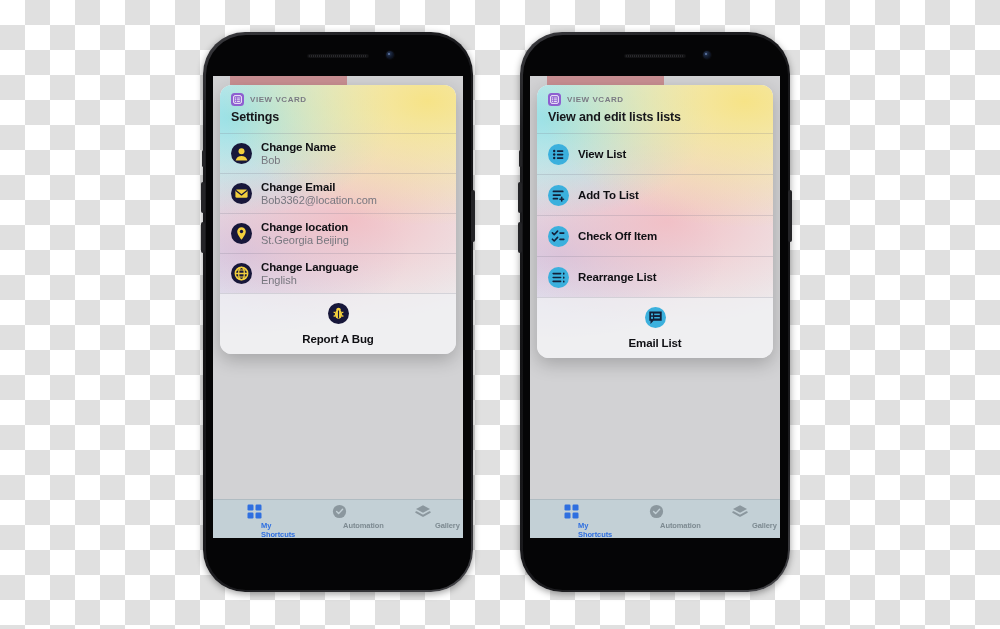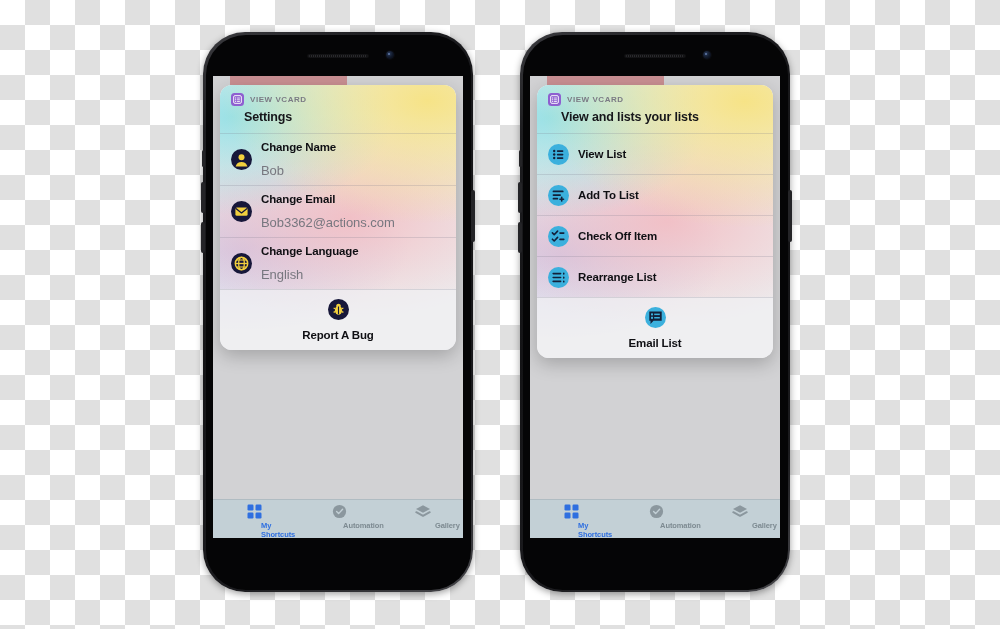--- a/index.html
+++ b/index.html
@@ -143,34 +143,34 @@
     display:flex;align-items:center;gap:6px;padding:8px 11px 3px 11px;
   }
   .vcard-ico{
     width:13px;height:13px;border-radius:3.5px;background:#8e5fd0;
     display:flex;align-items:center;justify-content:center;flex:0 0 auto;
   }
   .sheet-head-label{
     font-size:8px;font-weight:bold;color:#7a7a84;letter-spacing:.55px;
   }
   .sheet-title{
-    padding:1px 11px 9px 24px;font-size:12.5px;font-weight:bold;color:#16161a;
+    padding:1px 11px 9px 11px;font-size:12.5px;font-weight:bold;color:#16161a;
     letter-spacing:-.15px;
   }
 
   .menu-item{
     display:flex;align-items:center;gap:9px;
     padding:7px 11px;min-height:22px;
     border-top:.5px solid rgba(120,120,135,.22);
   }
   .menu-item.single{padding-top:9px;padding-bottom:9px;}
   .mi-icon{width:21px;height:21px;border-radius:50%;flex:0 0 auto;}
   .mi-text{display:flex;flex-direction:column;justify-content:center;}
   .mi-title{font-size:11.5px;font-weight:bold;color:#0f0f13;letter-spacing:-.15px;}
-  .mi-sub{font-size:13px;color:#77777f;margin-top:10px;letter-spacing:-.05px;}
+  .mi-sub{font-size:11px;color:#77777f;margin-top:1px;letter-spacing:-.05px;}
   .mi-title.big{font-size:11.5px;}
 
   .menu-item.last{
     background:rgba(240,240,242,.72);
     flex-direction:column;
   }
   svg{display:block;}
 </style>
 </head>
 <body>
@@ -309,24 +309,37 @@
         <div class="menu-item">
           <span class="mi-icon">
             <svg viewBox="0 0 21 21" width="21" height="21">
               <circle cx="10.5" cy="10.5" r="10.5" fill="#17173a"></circle>
               <rect x="4.4" y="6.6" width="12.2" height="8.2" rx="1.5" fill="#f2cf3d"></rect>
               <path d="M4.9 7.6l5.6 4.3 5.6-4.3" fill="none" stroke="#17173a" stroke-width="1.3" stroke-linecap="round" stroke-linejoin="round"></path>
             </svg>
           </span>
           <span class="mi-text">
             <span class="mi-title">Change Email</span>
-            <span class="mi-sub">Bob3362@actions.com</span>
-          </span>
-        </div>
-
+            <span class="mi-sub">Bob3362@location.com</span>
+          </span>
+        </div>
+
+        <div class="menu-item">
+          <span class="mi-icon">
+            <svg viewBox="0 0 21 21" width="21" height="21">
+              <circle cx="10.5" cy="10.5" r="10.5" fill="#17173a"></circle>
+              <path d="M10.5 4.2a4.3 4.3 0 0 0-4.3 4.3c0 3.2 4.3 8.3 4.3 8.3s4.3-5.1 4.3-8.3a4.3 4.3 0 0 0-4.3-4.3z" fill="#f2cf3d"></path>
+              <circle cx="10.5" cy="8.5" r="1.7" fill="#17173a"></circle>
+            </svg>
+          </span>
+          <span class="mi-text">
+            <span class="mi-title">Change location</span>
+            <span class="mi-sub">St.Georgia Beijing</span>
+          </span>
+        </div>
 
         <div class="menu-item">
           <span class="mi-icon">
             <svg viewBox="0 0 21 21" width="21" height="21">
               <circle cx="10.5" cy="10.5" r="10.5" fill="#17173a"></circle>
               <circle cx="10.5" cy="10.5" r="6.2" fill="none" stroke="#f2cf3d" stroke-width="1.5"></circle>
               <ellipse cx="10.5" cy="10.5" rx="2.8" ry="6.2" fill="none" stroke="#f2cf3d" stroke-width="1.3"></ellipse>
               <line x1="4.3" y1="10.5" x2="16.7" y2="10.5" stroke="#f2cf3d" stroke-width="1.3"></line>
               <line x1="5.6" y1="7" x2="15.4" y2="7" stroke="#f2cf3d" stroke-width="1.1"></line>
               <line x1="5.6" y1="14" x2="15.4" y2="14" stroke="#f2cf3d" stroke-width="1.1"></line>
@@ -469,21 +482,21 @@
               <rect x="2.6" y="3" width="1.3" height="1.3" fill="#fff"></rect>
               <rect x="2.6" y="5.2" width="1.3" height="1.3" fill="#fff"></rect>
               <rect x="2.6" y="7.4" width="1.3" height="1.1" fill="#fff"></rect>
               <rect x="5" y="3.2" width="3.4" height="1" fill="#fff"></rect>
               <rect x="5" y="5.4" width="3.4" height="1" fill="#fff"></rect>
               <rect x="5" y="7.5" width="3.4" height="1" fill="#fff"></rect>
             </svg>
           </span>
           <span class="sheet-head-label">VIEW VCARD</span>
         </div>
-        <div class="sheet-title">View and lists your lists</div>
+        <div class="sheet-title">View and edit lists lists</div>
 
         <div class="menu-item single">
           <span class="mi-icon">
             <svg viewBox="0 0 21 21" width="21" height="21">
               <circle cx="10.5" cy="10.5" r="10.5" fill="#3bb0dd"></circle>
               <circle cx="6.2" cy="7" r="1.2" fill="#12203a"></circle>
               <circle cx="6.2" cy="10.5" r="1.2" fill="#12203a"></circle>
               <circle cx="6.2" cy="14" r="1.2" fill="#12203a"></circle>
               <rect x="8.8" y="6.2" width="6.6" height="1.7" rx=".85" fill="#12203a"></rect>
               <rect x="8.8" y="9.7" width="6.6" height="1.7" rx=".85" fill="#12203a"></rect>

